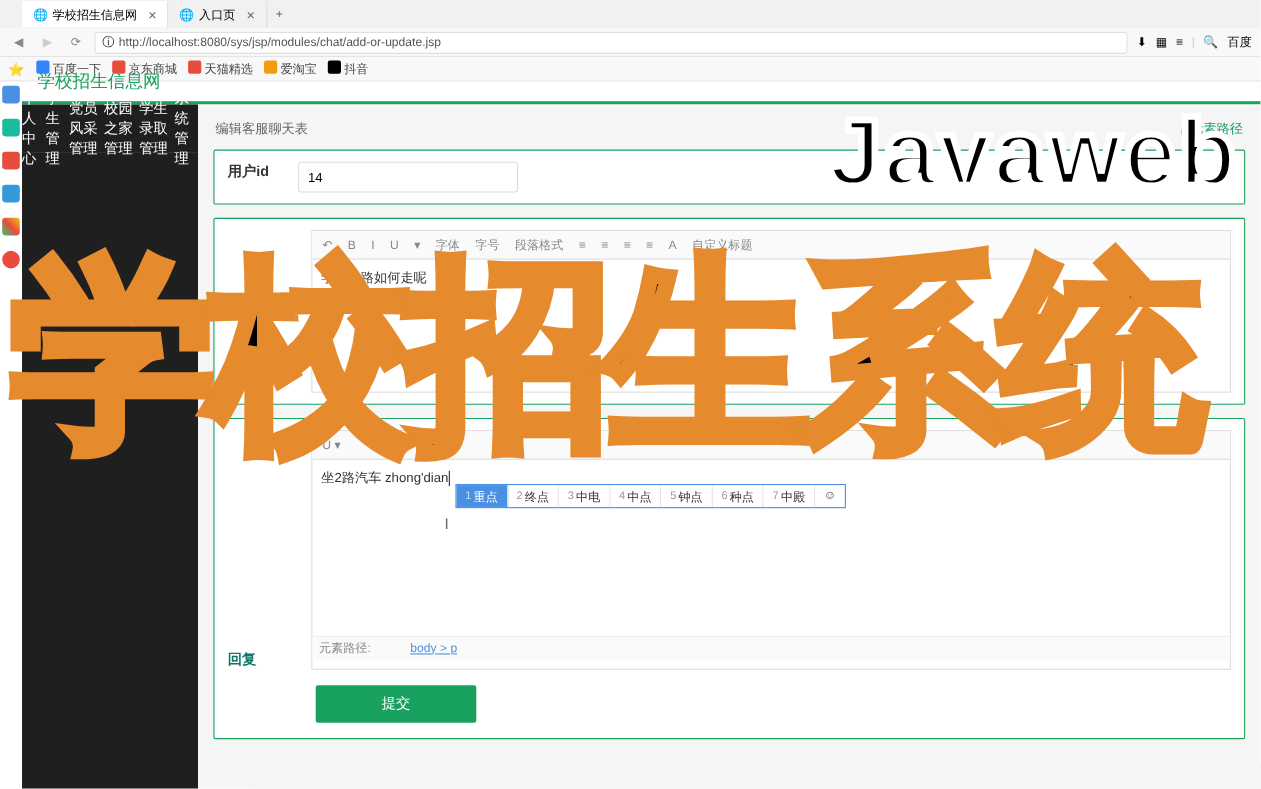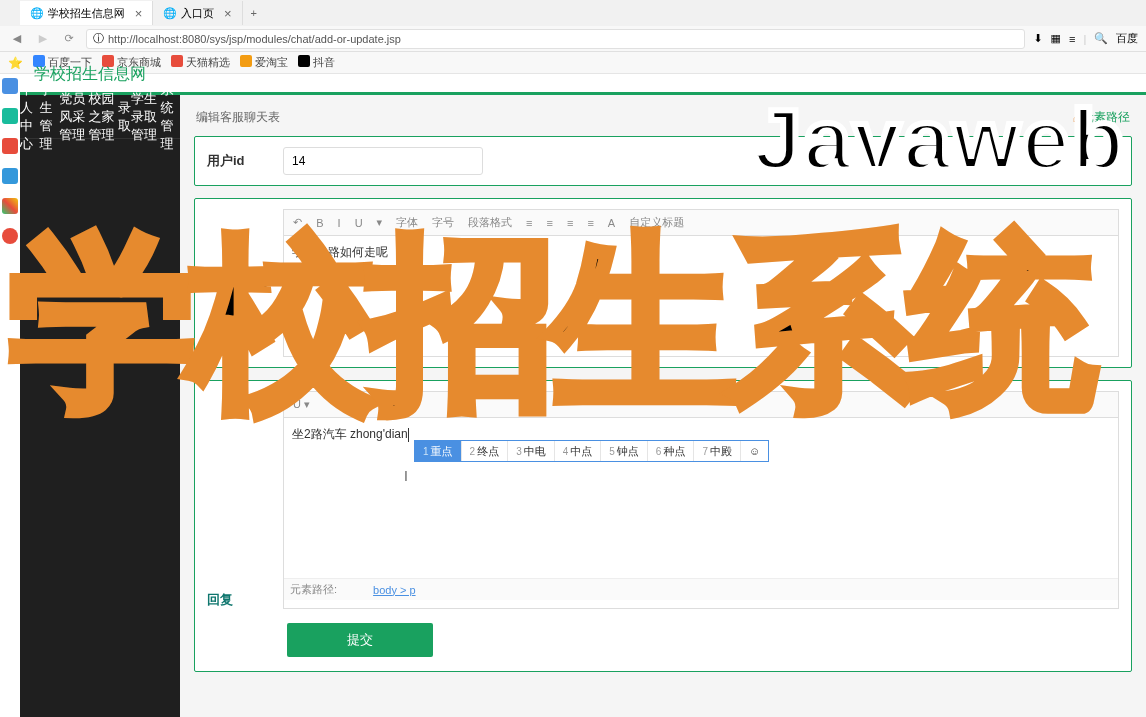--- a/index.html
+++ b/index.html
@@ -34,21 +34,21 @@
 .sidebar { width: 160px; background: #1f1f1f; display: flex; flex-direction: row; }
 .sidebar-item { height: 44px; display: flex; align-items: center; justify-content: center; color: #fff; font-size: 13px; border-bottom: 1px solid #333; cursor: pointer; }
 
 
 .main { flex: 1; background: #f5f5f5; padding: 10px 14px; overflow: hidden; position: relative; }
 .crumb { display: flex; justify-content: space-between; align-items: flex-start; font-size: 12px; color: #666; padding: 4px 2px 10px; }
 .crumb-right { color: #19a15f; display: flex; align-items: center; gap: 2px; }
 .home-ico { color: #e67e22; }
 
 .form-card { background: #fff; border: 1px solid #19a15f; border-radius: 2px; margin-bottom: 12px; padding: 10px 12px; }
-.row { display: flex; align-items: center; gap: 12px; }
+.row { display: flex; }
 .fld-label { width: 64px; font-size: 13px; font-weight: 700; color: #333; }
 .fld-input { flex: 1; max-width: 200px; height: 28px; border: 1px solid #ddd; border-radius: 3px; padding: 0 8px; font-size: 12px; }
 
 .editor-block { display: flex; gap: 12px; }
 .ed-label { width: 64px; font-size: 13px; font-weight: 700; color: #0f766e; padding-top: 200px; }
 .ed-wrap { flex: 1; border: 1px solid #ddd; }
 .ed-toolbar { height: 26px; background: #fafafa; border-bottom: 1px solid #ddd; display: flex; align-items: center; padding: 0 6px; gap: 8px; font-size: 11px; color: #888; }
 .ed-tool { padding: 0 3px; }
 .ed-content { min-height: 120px; padding: 8px; font-size: 12px; color: #333; position: relative; }
 .ed-footer { height: 22px; border-top: 1px solid #eee; background: #fafafa; font-size: 11px; color: #888; padding: 0 6px; display: flex; align-items: center; gap: 4px;}
@@ -142,21 +142,20 @@
   <div class="app-header">
     <span class="app-title">学校招生信息网</span>
   </div>
   <div class="app-body">
     <div class="sidebar">
       <div class="sidebar-item">个人中心</div>
       <div class="sidebar-item">学生管理</div>
       <div class="sidebar-item">党员风采管理</div>
       <div class="sidebar-item">校园之家管理</div>
       <div class="sidebar-item"></div>
-      <div class="sidebar-item">录取</div>
       <div class="sidebar-item">学生录取管理</div>
       <div class="sidebar-item">系统管理</div>
     </div>
 
     <div class="main">
       <div class="crumb">
         <span>编辑客服聊天表</span>
         <span class="crumb-right">
           <span class="home-ico">⌂</span>
           <span>元素路径</span>

